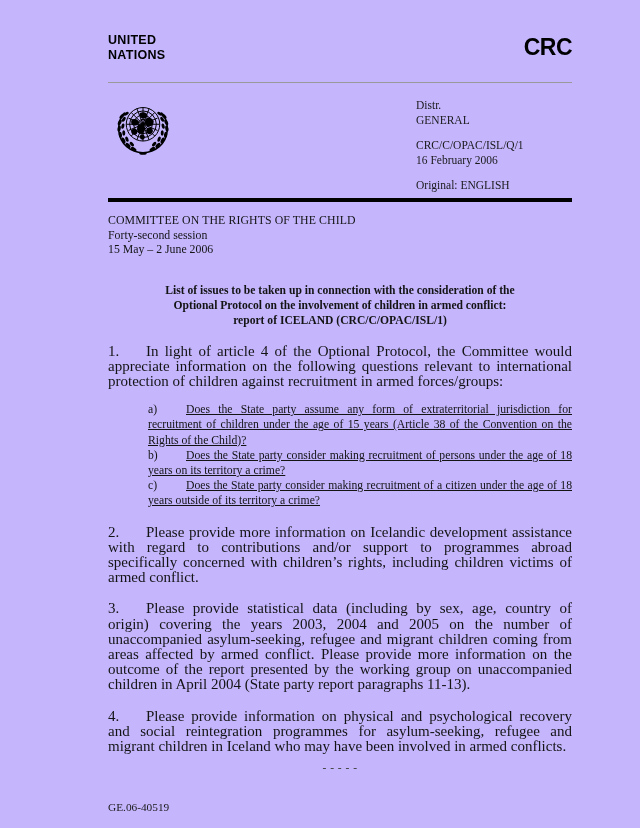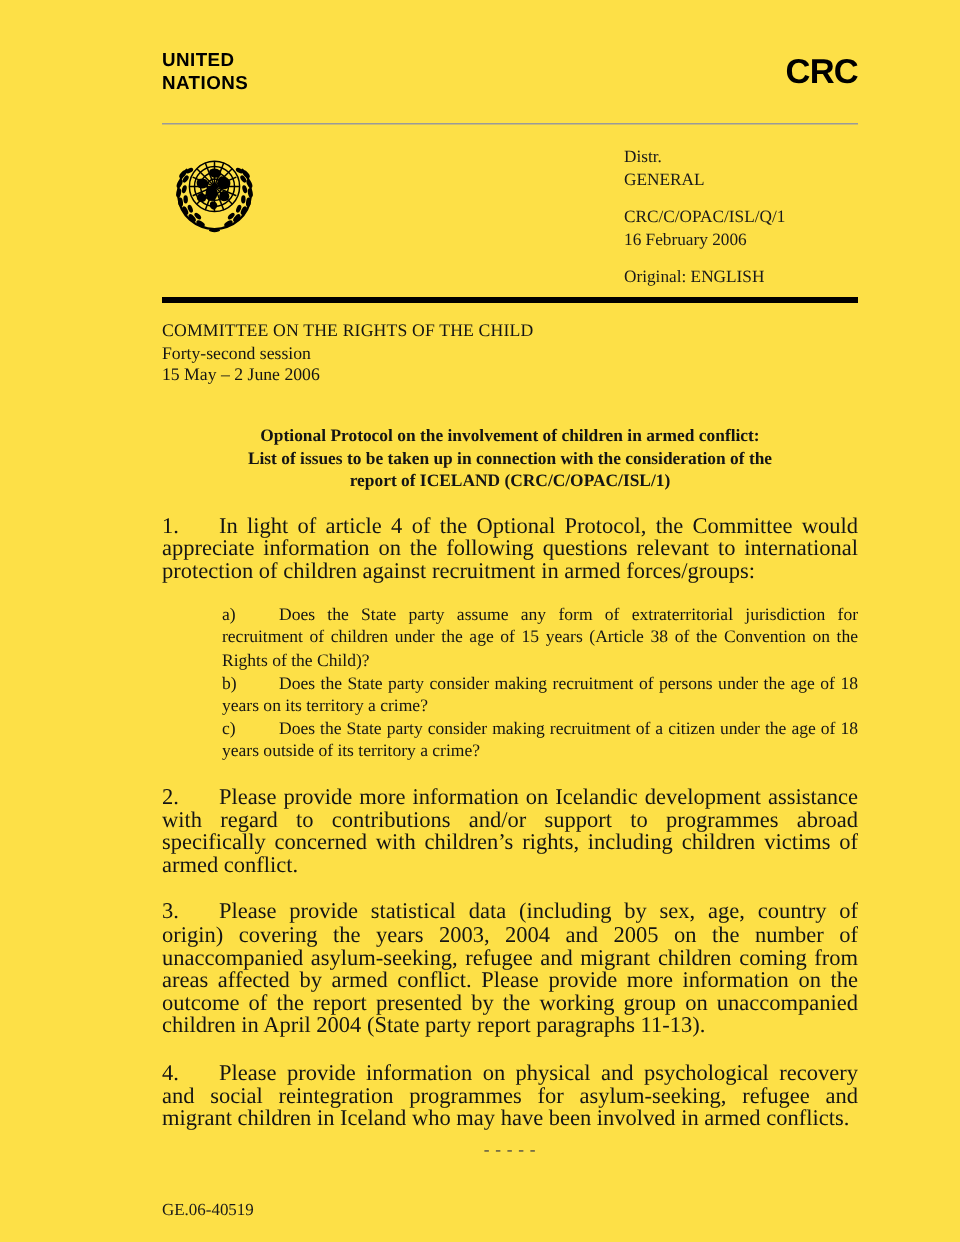--- a/index.html
+++ b/index.html
@@ -15,21 +15,21 @@
     position: relative;
     overflow: hidden;
   }
 
   .page {
     position: absolute;
     left: 0;
     top: 0;
     width: 640px;
     height: 828px;
-    background: #fde047;
+    background: #c4b5fd;
   }
 
   .content {
     position: absolute;
     left: 108px;
     top: 0;
     width: 464px;
   }
 
   
@@ -145,20 +145,21 @@
   }
   .sub-list {
     margin-top: 13px;
     margin-left: 40px;
     width: 424px;
   }
   .sub {
     font-size: 11.7px;
     line-height: 15.2px;
     text-align: justify;
+    text-decoration: underline;
   }
   .sub .lbl {
     display: inline-block;
     width: 38px;
   }
 
   .dashes {
     margin-top: 7px;
     text-align: center;
     font-size: 11.5px;
@@ -273,22 +274,22 @@
 
     <div class="rule-thick"></div>
 
     <div class="committee">
       <div class="caps">COMMITTEE ON THE RIGHTS OF THE CHILD</div>
       <div>Forty-second session</div>
       <div>15 May – 2 June 2006</div>
     </div>
 
     <div class="doc-title">
+      <div>List of issues to be taken up in connection with the consideration of the</div>
       <div>Optional Protocol on the involvement of children in armed conflict:</div>
-      <div>List of issues to be taken up in connection with the consideration of the</div>
       <div>report of ICELAND (CRC/C/OPAC/ISL/1)</div>
     </div>
 
     <div class="para">
       <span class="num">1.</span><span>In light of article 4 of the Optional Protocol, the Committee would appreciate information on the following questions relevant to international protection of children against recruitment in armed forces/groups:</span>
     </div>
 
     <div class="sub-list">
       <div class="sub">
         <span class="lbl">a)</span><span>Does the State party assume any form of extraterritorial jurisdiction for recruitment of children under the age of 15 years (Article 38 of the Convention on the Rights of the Child)?</span>

